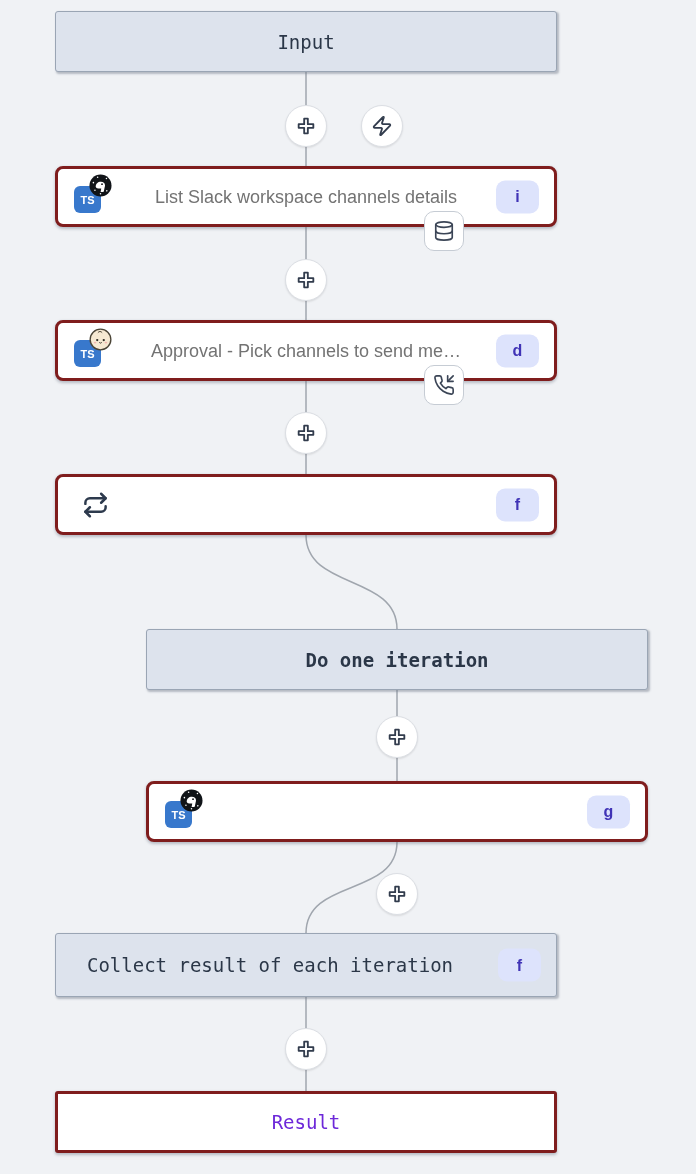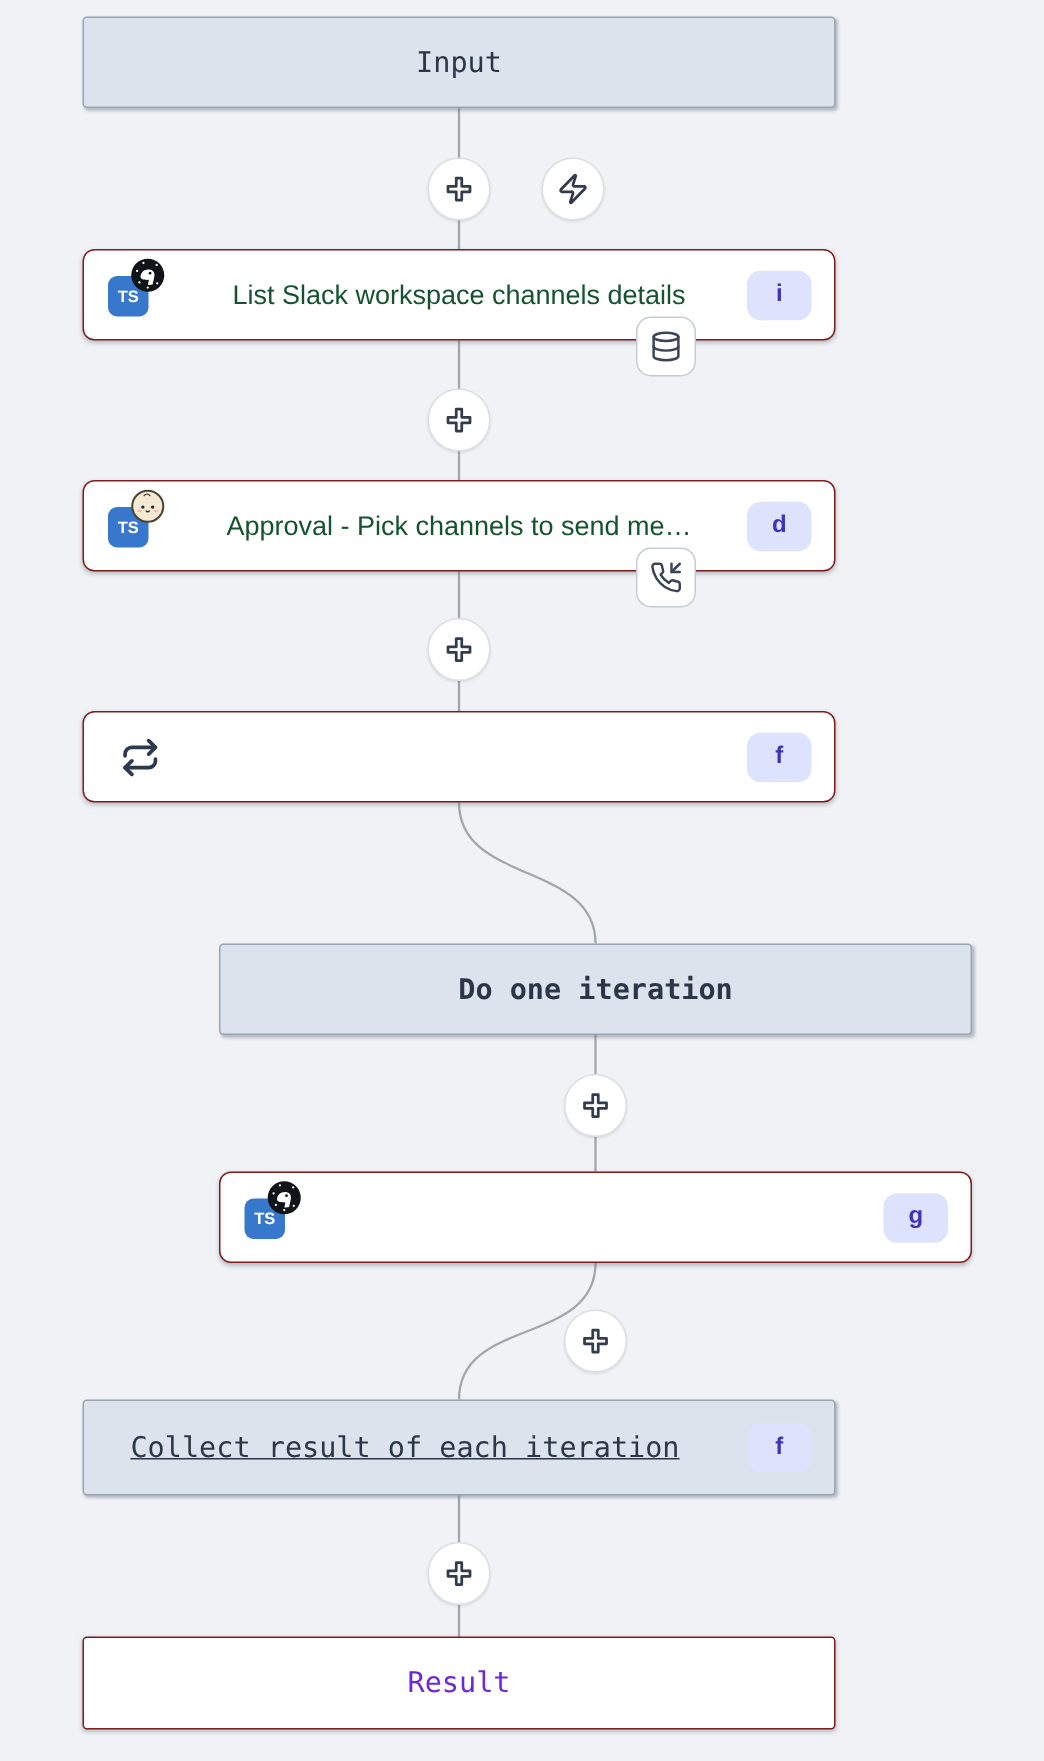--- a/index.html
+++ b/index.html
@@ -14,32 +14,32 @@
   
   .hbox{
     position:absolute;background:#dde3ed;border:1px solid #9aa5b4;
     border-radius:3px;box-shadow:1.5px 1.5px 2px rgba(110,120,135,.45);
     display:flex;align-items:center;justify-content:center;
     font-family:"DejaVu Sans Mono","Liberation Mono",monospace;
     font-size:19px;color:#2b3748;cursor:pointer;box-sizing:border-box;
   }
   
   .wnode{
-    position:absolute;background:#ffffff;border:1px solid #7f1d1d;
+    position:absolute;background:#ffffff;border:3px solid #7f1d1d;
     border-radius:8px;box-shadow:0 1.5px 3px rgba(100,110,125,.4);
     cursor:pointer;box-sizing:border-box;
   }
   .wnode.mono{
     display:flex;align-items:center;justify-content:center;
     font-family:"DejaVu Sans Mono","Liberation Mono",monospace;
     font-size:19px;color:#6d28d9;
   }
   .nlabel{
     position:absolute;left:62px;right:62px;top:50%;transform:translateY(-50%);
-    text-align:center;font-size:18px;color:#14532d;white-space:nowrap;overflow:hidden;
+    text-align:center;font-size:18px;color:#737373;white-space:nowrap;overflow:hidden;
   }
   .badge{
     position:absolute;right:15px;top:50%;transform:translateY(-50%);
     width:43px;height:33px;background:#dde3fc;color:#4033b6;
     border-radius:9px;font-weight:bold;font-size:16px;
     display:flex;align-items:center;justify-content:center;
     font-family:"Liberation Sans",sans-serif;
   }
   
   .langicon{
@@ -224,21 +224,21 @@
 
   <button class="cbtn" style="left:376px;top:873px;">
     <span>
       <svg width="22" height="22" viewBox="0 0 24 24">
           <path d="M10 4h4v6h6v4h-6v6h-4v-6H4v-4h6z" fill="#fff" stroke="#323c4d" stroke-width="2" stroke-linejoin="round"></path>
         </svg>
     </span>
   </button>
 
   <div class="hbox" style="left:55px;top:933px;width:502px;height:64px;">
-    <span style="margin-right:72px;text-decoration:underline;">Collect result of each iteration</span>
+    <span style="margin-right:72px;">Collect result of each iteration</span>
     <span class="badge">f</span>
   </div>
 
   <button class="cbtn" style="left:285px;top:1028px;">
     <span>
       <svg width="22" height="22" viewBox="0 0 24 24">
           <path d="M10 4h4v6h6v4h-6v6h-4v-6H4v-4h6z" fill="#fff" stroke="#323c4d" stroke-width="2" stroke-linejoin="round"></path>
         </svg>
     </span>
   </button>

